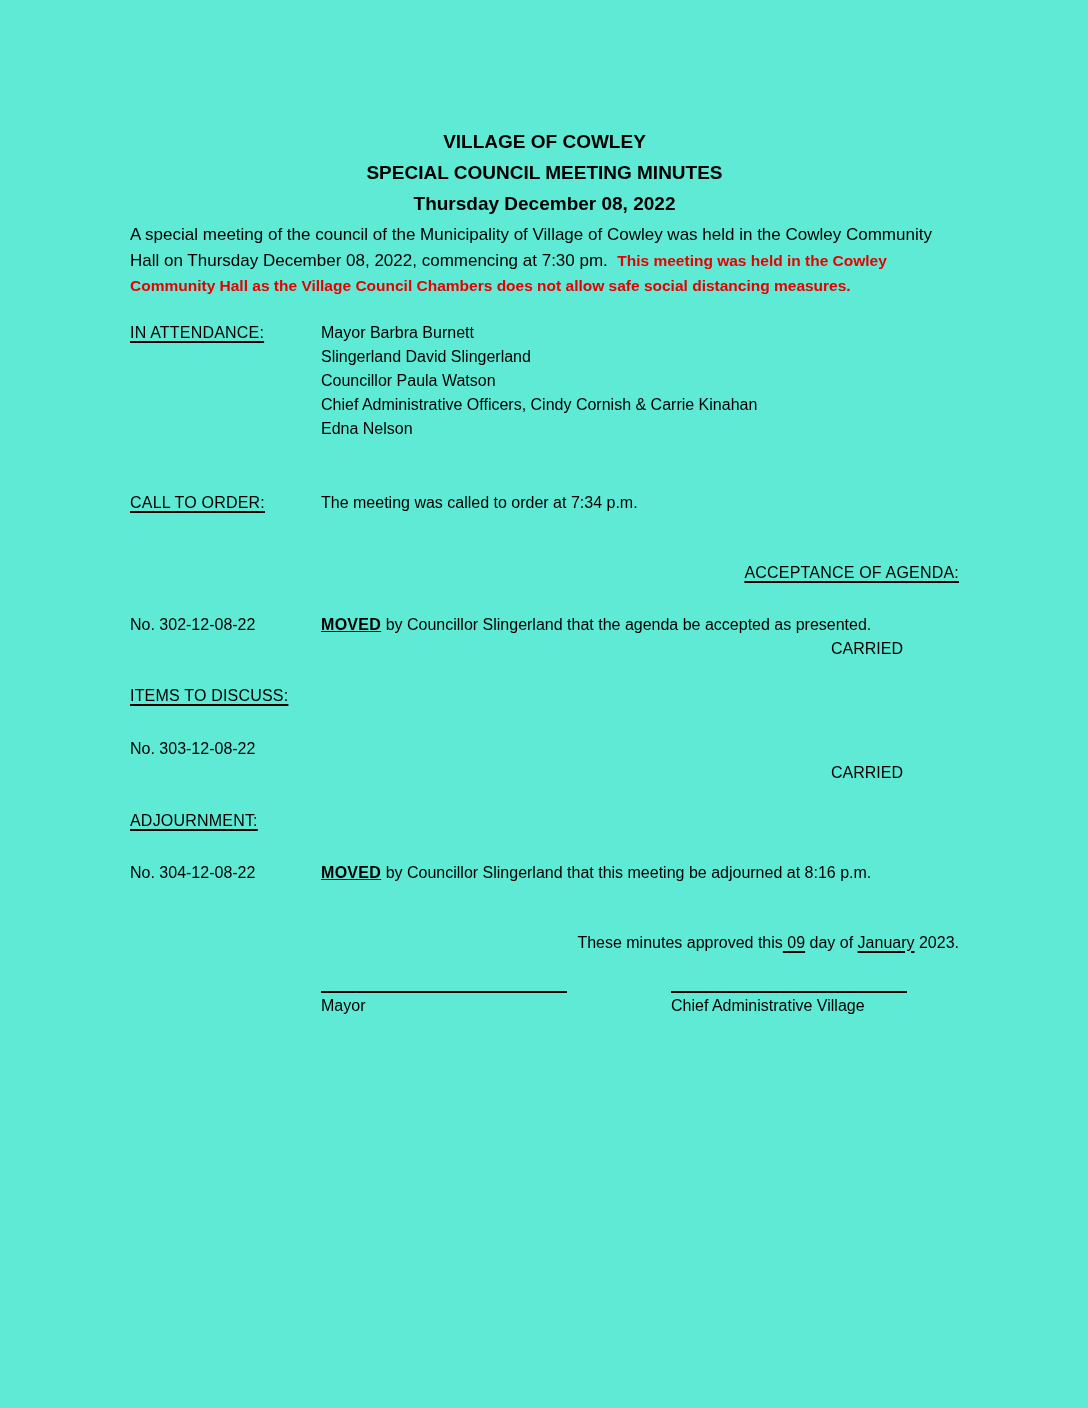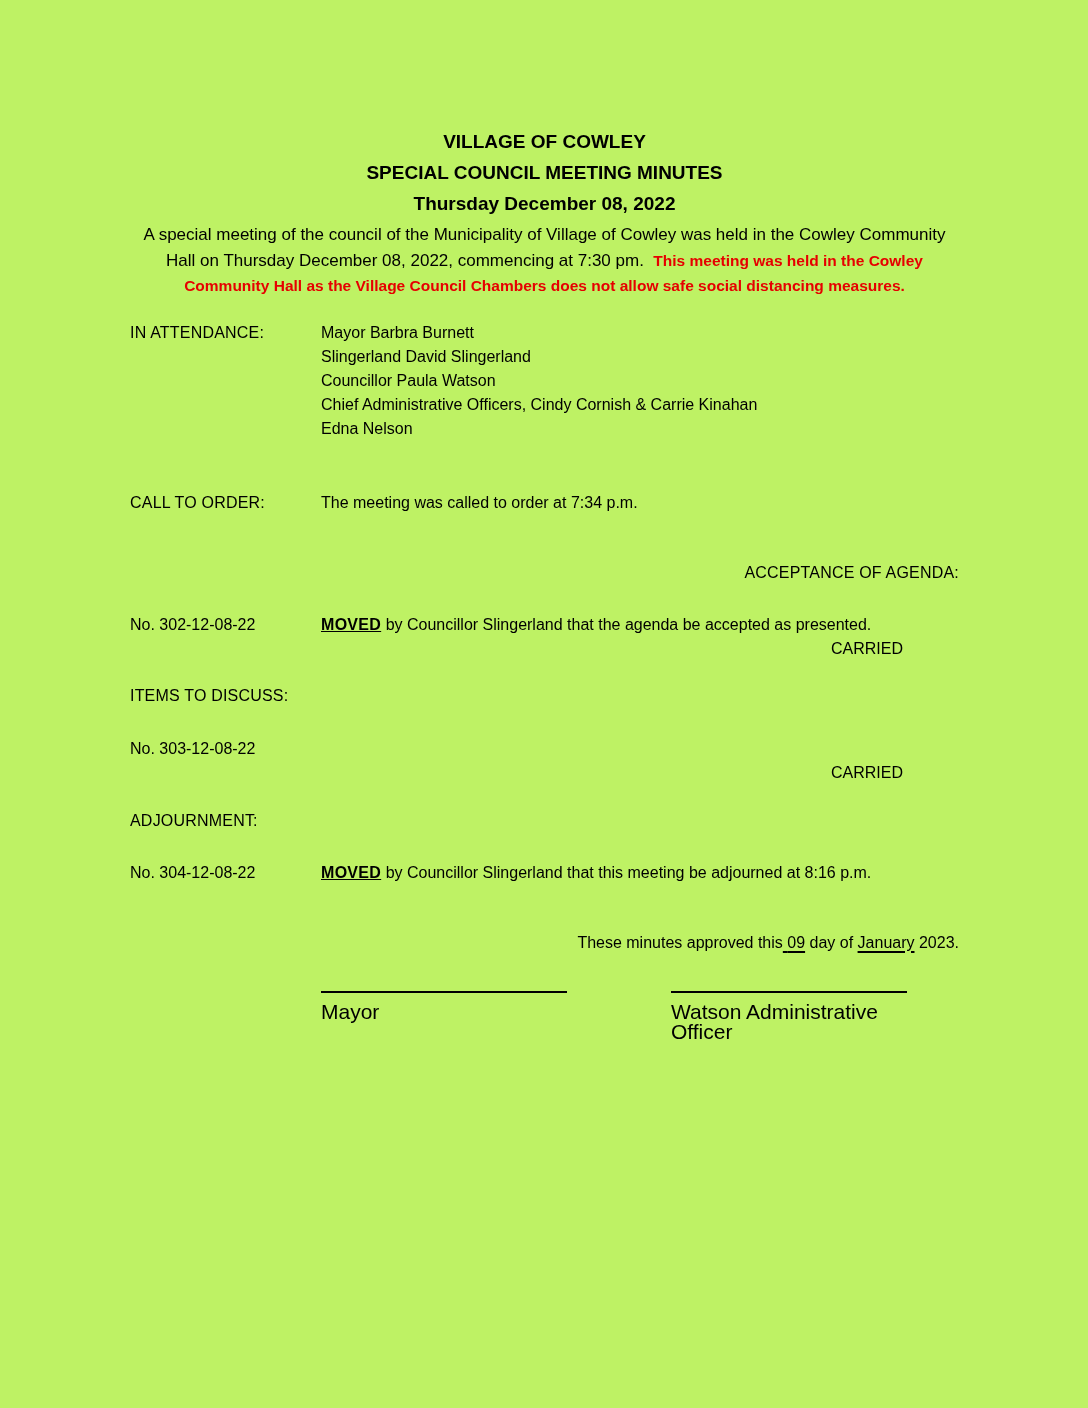--- a/index.html
+++ b/index.html
@@ -5,36 +5,36 @@
   html, body {
     margin: 0;
     padding: 0;
     background: #ffffff;
   }
   .page {
     position: relative;
     width: 1088px;
     height: 1408px;
     margin: 0 auto;
-    background: #bef264;
+    background: #5eead4;
     box-sizing: border-box;
     padding: 126px 129px 0 130px;
     font-family: "Liberation Sans", "DejaVu Sans", sans-serif;
     color: var(--color-text, #000000);
     font-size: 16px;
   }
   .title-line {
     text-align: center;
     font-weight: bold;
     font-size: 19px;
     line-height: 31px;
   }
   .intro {
     margin-top: 3px;
-    text-align: center;
+    text-align: left;
     font-size: 17px;
     line-height: 25.5px;
     font-weight: normal;
   }
   .intro .red {
     color: var(--color-red, #e60000);
     font-weight: bold;
     font-size: 15.5px;
   }
   .row {
@@ -44,20 +44,21 @@
   }
   .label-col {
     flex: 0 0 191px;
     white-space: nowrap;
   }
   .content-col {
     flex: 1 1 auto;
     min-width: 0;
   }
   .heading-text {
+    text-decoration: underline;
     text-decoration-thickness: 2px;
     text-underline-offset: 3px;
     letter-spacing: 0.2px;
   }
   .standalone-heading {
     line-height: 24px;
   }
   .attendance-row { margin-top: 22px; }
   .call-row { margin-top: 50px; }
   .acceptance-heading { margin-top: 46px; text-align: right; }
@@ -92,22 +93,22 @@
     display: flex;
     justify-content: space-between;
   }
   .sig-block-left { width: 246px; }
   .sig-block-right { width: 236px; }
   .sig-line {
     border-top: 2px solid #000000;
     height: 0;
   }
   .sig-label {
-    margin-top: 9px;
-    font-size: 21px;
+    margin-top: 3px;
+    font-size: 16px;
     line-height: 20px;
   }
 </style>
 </head>
 <body>
 
 <div class="page">
 
   <div class="title-line">VILLAGE OF COWLEY</div>
   <div class="title-line">SPECIAL COUNCIL MEETING MINUTES</div>
@@ -155,17 +156,17 @@
 
   <div class="approval"><span>These minutes approved this</span><span class="u-part">&nbsp;<span>09</span></span> <span>day of</span> <span class="u-part">January</span> <span>2023.</span></div>
 
   <div class="sig-row">
     <div class="sig-block-left">
       <div class="sig-line"></div>
       <div class="sig-label">Mayor</div>
     </div>
     <div class="sig-block-right">
       <div class="sig-line"></div>
-      <div class="sig-label">Watson Administrative Officer</div>
+      <div class="sig-label">Chief Administrative Village</div>
     </div>
   </div>
 
 </div>
 
 </body></html>

